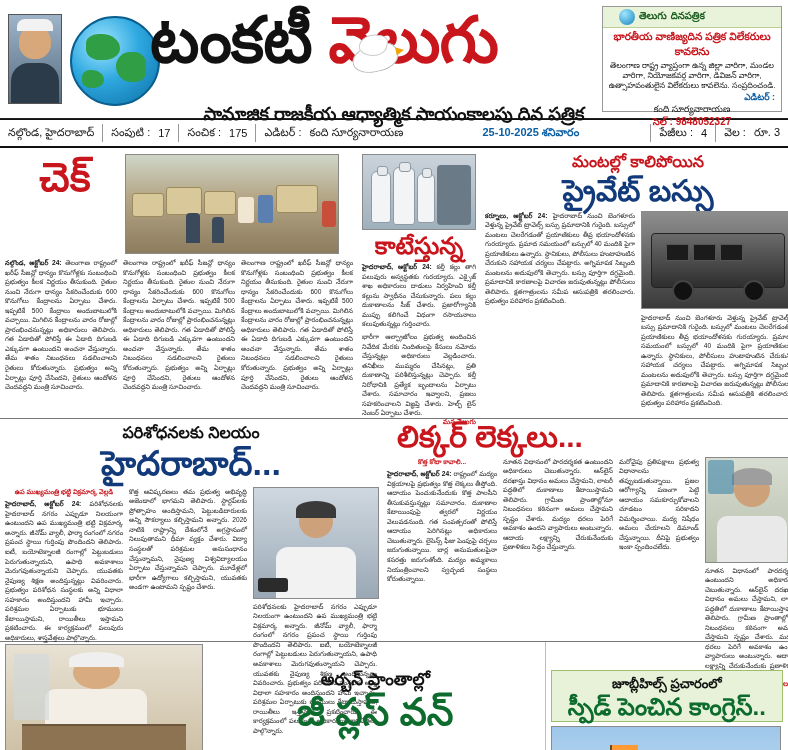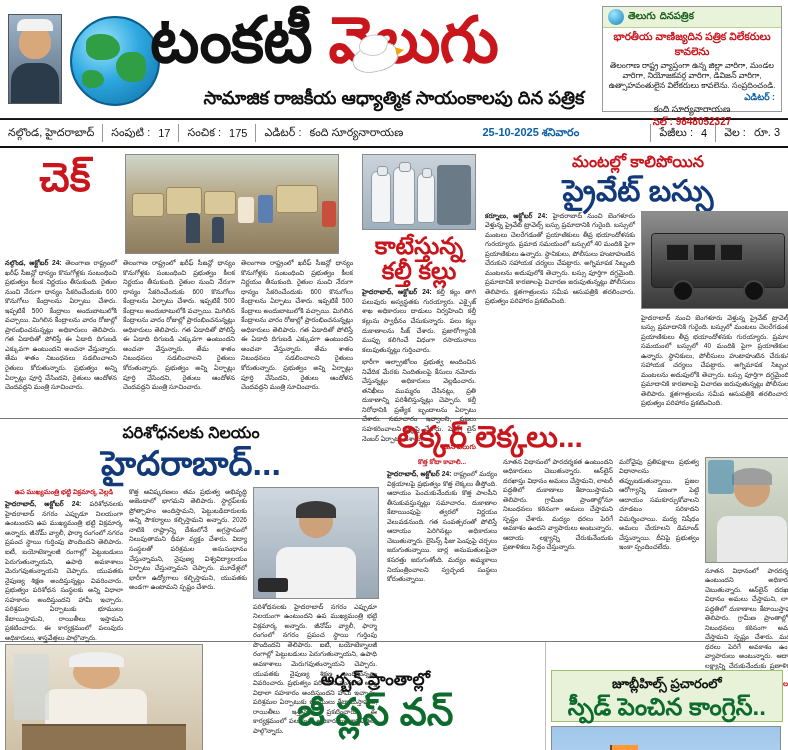--- a/index.html
+++ b/index.html
@@ -49,28 +49,28 @@
     background:#fff;border-radius:60% 40% 50% 50%;
     box-shadow:0 0 0 1px #bbb inset;
     transform:rotate(-12deg);
   }
   .dove:after{
     content:"";position:absolute;left:10px;top:-10px;width:26px;height:20px;background:#fff;
     border:1px solid #ccc;border-radius:70% 30% 60% 40%;transform:rotate(22deg);
   }
   .dove .beak{position:absolute;right:-7px;top:8px;width:0;height:0;border-left:8px solid #f0a500;border-top:4px solid transparent;border-bottom:4px solid transparent;}
   .subtitle{
-    position:absolute;left:0;right:0;top:88px;text-align:center;font-size:18px;color:#111;font-weight:bold;
+    position:absolute;left:0;right:0;top:104px;text-align:center;font-size:18px;color:#111;font-weight:bold;
   }
   
   .mast-right{
     position:absolute;right:6px;top:6px;width:178px;height:104px;border:1px solid #999;
   }
   .mr-top{
-    height:20px;background:#e9f3d9;border-bottom:1px solid #b9cf93;display:flex;align-items:center;gap:4px;padding:0 5px;
+    height:20px;background:#e9f3d9;border-bottom:1px solid #b9cf93;display:flex;align-items:center;gap:4px;padding:0 16px;
   }
   .mr-top .mini-globe{width:16px;height:16px;border-radius:50%;background:radial-gradient(circle at 35% 30%,#9fe6ff,#1683bb);}
   .mr-top .mini-txt{font-size:10px;color:#1b5e20;font-weight:bold;}
   .mr-head{font-size:10.5px;color:#c9161d;font-weight:bold;text-align:center;padding:2px 2px 0;}
   .mr-body{font-size:8px;line-height:1.25;text-align:center;padding:1px 4px;color:#111;}
   .mr-ed{font-size:9px;color:#0b5fa5;font-weight:bold;text-align:right;padding-right:6px;}
   .mr-name{font-size:9px;text-align:center;color:#111;}
   .mr-cell{font-size:10px;text-align:center;color:#c9161d;font-weight:bold;}
 
   
@@ -218,21 +218,20 @@
     <div class="vline"></div>
 
     <div class="col" style="width:120px;padding:6px 4px;">
       <div class="photo ph-milk" style="width:112px;height:74px;">
         <div class="can" style="left:8px;top:16px;width:18px;height:50px;"></div>
         <div class="can" style="left:30px;top:12px;width:20px;height:56px;"></div>
         <div class="can" style="left:54px;top:18px;width:16px;height:48px;"></div>
         <div style="position:absolute;left:74px;top:10px;width:34px;height:60px;background:#6a7a86;border-radius:4px;"></div>
       </div>
       <div class="headline red xs" style="margin-top:3px;">కాటేస్తున్న</div>
-      <div class="headline red xs">కల్తీ కల్లు</div>
       <div class="body-txt" style="margin-top:4px;">
         <b class="dateline">హైదరాబాద్, అక్టోబర్ 24:</b>
         <span>కల్తీ కల్లు తాగి పలువురు అస్వస్థతకు గురయ్యారు. ఎక్సైజ్ శాఖ అధికారులు దాడులు నిర్వహించి కల్తీ కల్లును స్వాధీనం చేసుకున్నారు. పలు కల్లు దుకాణాలను సీజ్ చేశారు. ప్రజారోగ్యానికి ముప్పు కలిగించే విధంగా రసాయనాలు కలుపుతున్నట్లు గుర్తించారు.</span>
       </div>
       <div class="body-txt" style="margin-top:3px;">భారీగా ఆల్ప్రాజోలం ప్రభుత్వ అందించిన నివేదిక మేరకు నిందితులపై కేసులు నమోదు చేస్తున్నట్లు అధికారులు వెల్లడించారు. తనిఖీలు ముమ్మరం చేసినట్లు, ప్రతి దుకాణాన్ని పరిశీలిస్తున్నట్లు చెప్పారు. కల్తీ నిరోధానికి ప్రత్యేక బృందాలను ఏర్పాటు చేశారు. సమాచారం ఇవ్వాలని, ప్రజలు సహకరించాలని విజ్ఞప్తి చేశారు. హెల్ప్ లైన్ నెంబర్ ఏర్పాటు చేశారు.</div>
       <div class="tag-right">మన వెలుగు</div>
     </div>
 
     <div class="vline"></div>
 

